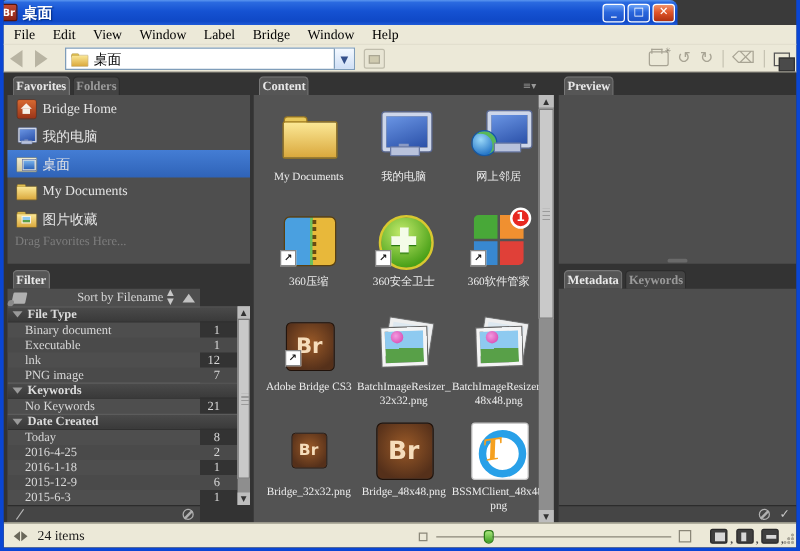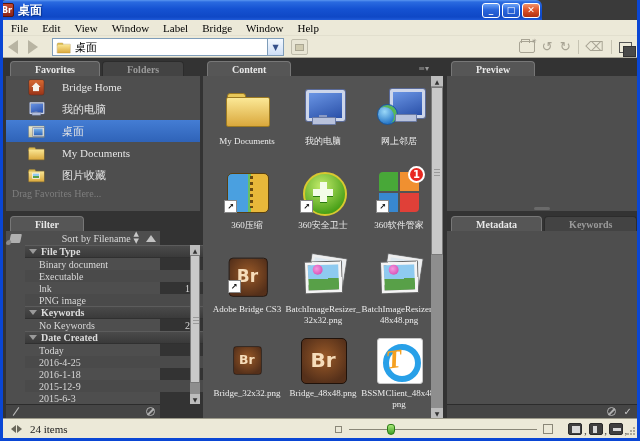--- a/index.html
+++ b/index.html
@@ -44,39 +44,39 @@
   .tb-sep{width:1px;height:14px;background:#c6c3b2;}
   .newfolder{width:16px;height:12px;border:1px solid #a8a494;border-radius:2px;position:relative;background:#ece9d8;}
   .newfolder:before{content:"";position:absolute;left:1px;top:-3px;width:7px;height:3px;border:1px solid #a8a494;border-bottom:0;}
   .newfolder:after{content:"✳";position:absolute;right:-3px;top:-5px;font:6px "DejaVu Sans",sans-serif;color:#8a8678;}
   .compact{width:13px;height:11px;border:1px solid #555;position:relative;background:#ece9d8;}
   .compact:after{content:"";position:absolute;left:3px;top:3px;width:11px;height:9px;background:#4a4a4a;border:1px solid #333;}
   
   .workspace{position:absolute;left:0;top:58px;width:634px;height:360px;background:#333;}
   .panel{position:absolute;background:#4e4e4e;}
   .tabstrip{position:absolute;height:16px;display:flex;align-items:flex-end;gap:2px;padding-left:4px;}
-  .tab{height:15px;padding:0 24px;font:bold 10px "Liberation Serif",serif;color:#9a9a9a;
+  .tab{height:15px;padding:0 2px;font:bold 10px "Liberation Serif",serif;color:#9a9a9a;
     background:#434343;border:1px solid #2c2c2c;border-bottom:0;border-radius:4px 4px 0 0;
     display:flex;align-items:center;margin-top:40px;}
   .tab.active{background:#565656;color:#e8e8e8;border-color:#777;}
   .corner-ico{position:absolute;right:3px;top:4px;color:#9a9a9a;font:8px "DejaVu Sans",sans-serif;}
   
-  .fav-row{height:22px;display:flex;align-items:center;padding-left:21px;gap:17px;}
+  .fav-row{height:22px;display:flex;align-items:center;padding-left:6px;gap:4px;}
   .fav-row.sel{background:linear-gradient(180deg,#447dd4,#2f63b8);}
   .fav-label{font:11px "Liberation Serif",serif;color:#e4e4e4;}
   .fav-hint{font:10px "Liberation Serif",serif;color:#7e7e7e;padding-left:6px;margin-top:2px;}
   
   .filter-head{position:absolute;left:0;width:100%;height:14px;display:flex;align-items:center;
     padding:0 4px;gap:3px;}
   .filter-flatten{width:11px;height:9px;background:#b0b0b0;border-radius:1px;position:relative;transform:skewX(-12deg);}
   .filter-flatten:after{content:"";position:absolute;left:-3px;bottom:-2px;width:5px;height:5px;border-radius:50%;background:#8a8a8a;}
   .sort-label{margin-left:auto;font:10px "Liberation Serif",serif;color:#d8d8d8;}
   .spinner{color:#c8c8c8;font:7px "DejaVu Sans",sans-serif;line-height:7px;}
   .sort-dir{width:0;height:0;border-left:5px solid transparent;border-right:5px solid transparent;border-bottom:7px solid #c2c2c2;margin-left:4px;}
-  .filter-body{position:absolute;overflow:hidden;margin-left:19px;}
+  .filter-body{position:absolute;overflow:hidden;}
   .fsec-head{height:13px;display:flex;align-items:center;gap:4px;padding-left:4px;
     background:linear-gradient(180deg,#4a4a4a,#3a3a3a);border-top:1px solid #5c5c5c;border-bottom:1px solid #303030;}
   .fsec-head .tri{width:0;height:0;border-left:4px solid transparent;border-right:4px solid transparent;border-top:5px solid #9a9a9a;}
   .fsec-title{font:bold 10px "Liberation Serif",serif;color:#dcdcdc;}
   .frow{height:12px;display:flex;align-items:center;padding:0 14px 0 14px;}
   .frow:nth-child(even){background:#4a4a4a;}
   .frow-label{font:10px "Liberation Serif",serif;color:#d8d8d8;flex:1;}
   .frow-count{font:10px "Liberation Serif",serif;color:#d8d8d8;}
   .panel-foot{position:absolute;height:14px;width:100%;background:#454545;border-top:1px solid #2c2c2c;
     display:flex;align-items:center;padding:0 5px;gap:8px;}

